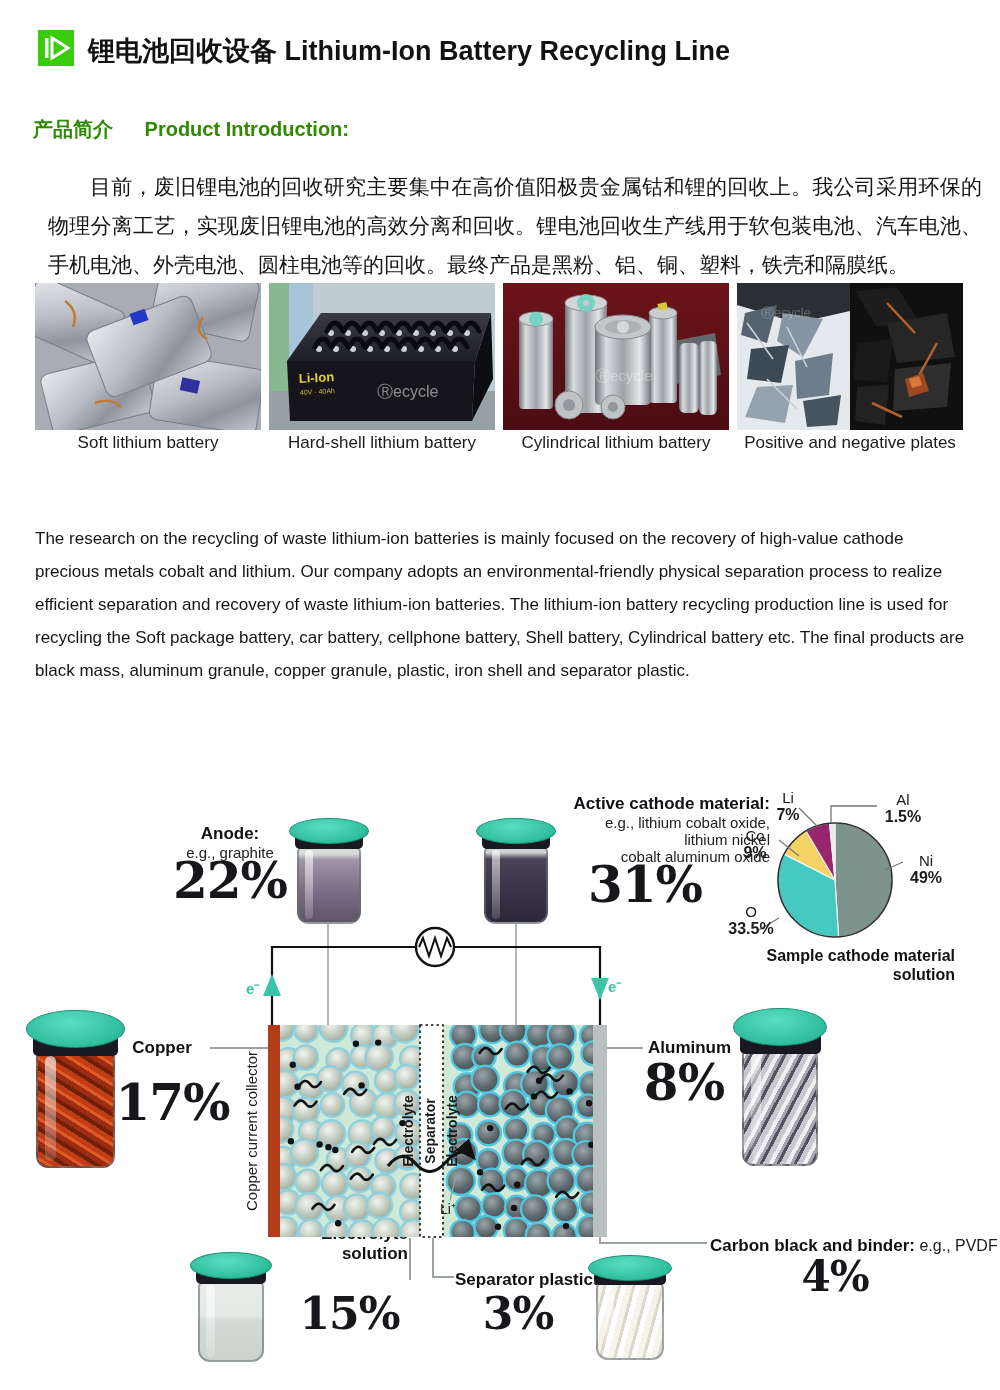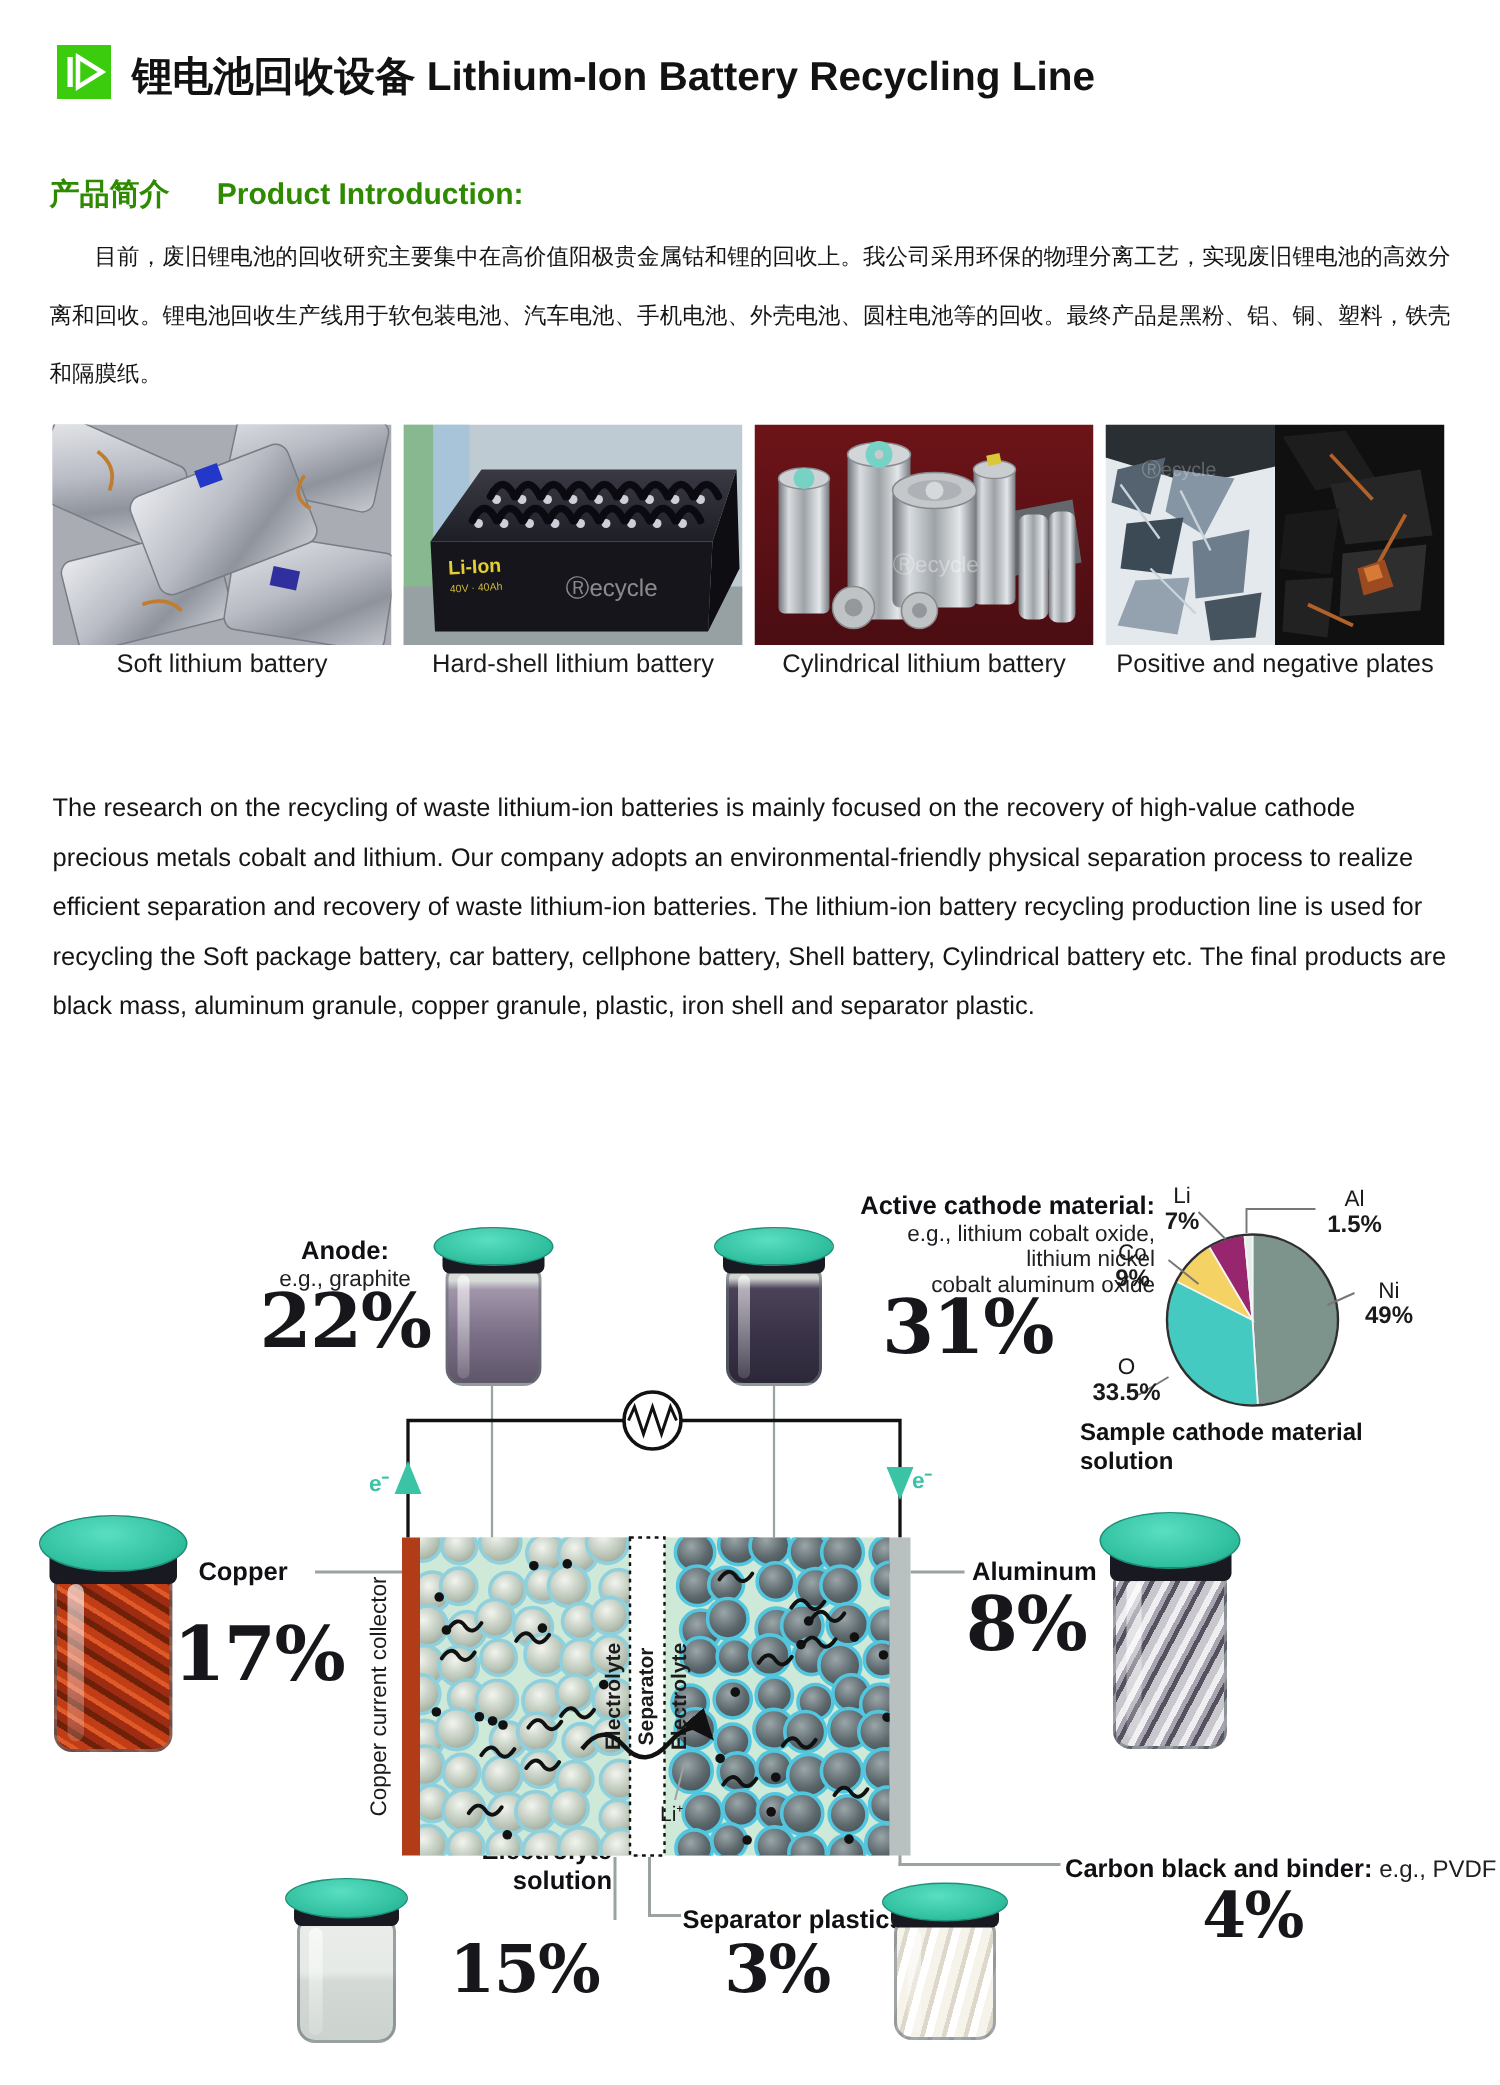--- a/index.html
+++ b/index.html
@@ -2,35 +2,35 @@
 <html><head>
 <meta charset="utf-8">
 <style>
   html,body{margin:0;padding:0;background:#fff;}
   .page{position:relative;width:1000px;height:1390px;background:#fff;overflow:hidden;
         font-family:"Liberation Sans",sans-serif;color:#121212;}
   .abs{position:absolute;}
   .title{font-size:27px;font-weight:bold;color:#121212;margin:0;letter-spacing:0;}
   .sec-heading{font-size:20px;font-weight:bold;color:#2e8a00;}
   .sec-heading .sec-en{margin-left:26px;}
-  .zh-para{font-size:15px;line-height:39px;text-align:justify;text-indent:2em;color:#151515;margin:0;}
+  .zh-para{font-size:21px;line-height:39px;text-align:justify;text-indent:2em;color:#151515;margin:15px;}
   .en-para{font-size:17px;line-height:33px;color:#151515;margin:0;}
   .caption{font-size:17px;color:#1a1a1a;text-align:center;}
   .photo{padding:0;margin:0;}
   .photo svg{display:block;}
   .dlabel{font-weight:bold;font-size:17px;color:#101014;}
   .dsub{font-size:15px;font-weight:normal;color:#202024;}
   .pct{font-family:"DejaVu Serif",serif;font-weight:bold;color:#17171b;letter-spacing:-1px;text-align:center;}
   .pct-46{font-size:50px;line-height:46px;}
   .pct-44{font-size:44px;line-height:44px;}
   .pct-42{font-size:42px;line-height:42px;}
   .hline,.vline{background:#9aa2a2;}
   .pie-lbl{font-size:15px;color:#1a1a1a;text-align:center;line-height:17px;}
   .pie-lbl b{font-size:16px;}
-  .pie-caption{font-weight:bold;font-size:16px;line-height:19px;text-align:left;color:#111;}
+  .pie-caption{font-weight:bold;font-size:16px;line-height:19px;text-align:right;color:#111;}
   
   .jar{position:absolute;}
   .jar .lid{position:absolute;left:-2%;right:-2%;top:0;height:23%;border-radius:50%;
       background:radial-gradient(ellipse at 45% 32%,#5adec2,#2fbf9e 68%,#23a286);
       border:1px solid #1d8f77;z-index:3;}
   .jar .band{position:absolute;left:5%;right:5%;top:15%;height:14%;background:#191921;border-radius:5px;z-index:2;}
   .jar .glass{position:absolute;left:8%;right:8%;top:25%;bottom:0;border-radius:7px 7px 12px 12px;
       border:2px solid rgba(100,110,115,.6);overflow:hidden;z-index:1;}
   .jar .glass::after{content:"";position:absolute;left:10%;top:4%;bottom:4%;width:14%;
       background:linear-gradient(180deg,rgba(255,255,255,.65),rgba(255,255,255,.15));border-radius:8px;}

